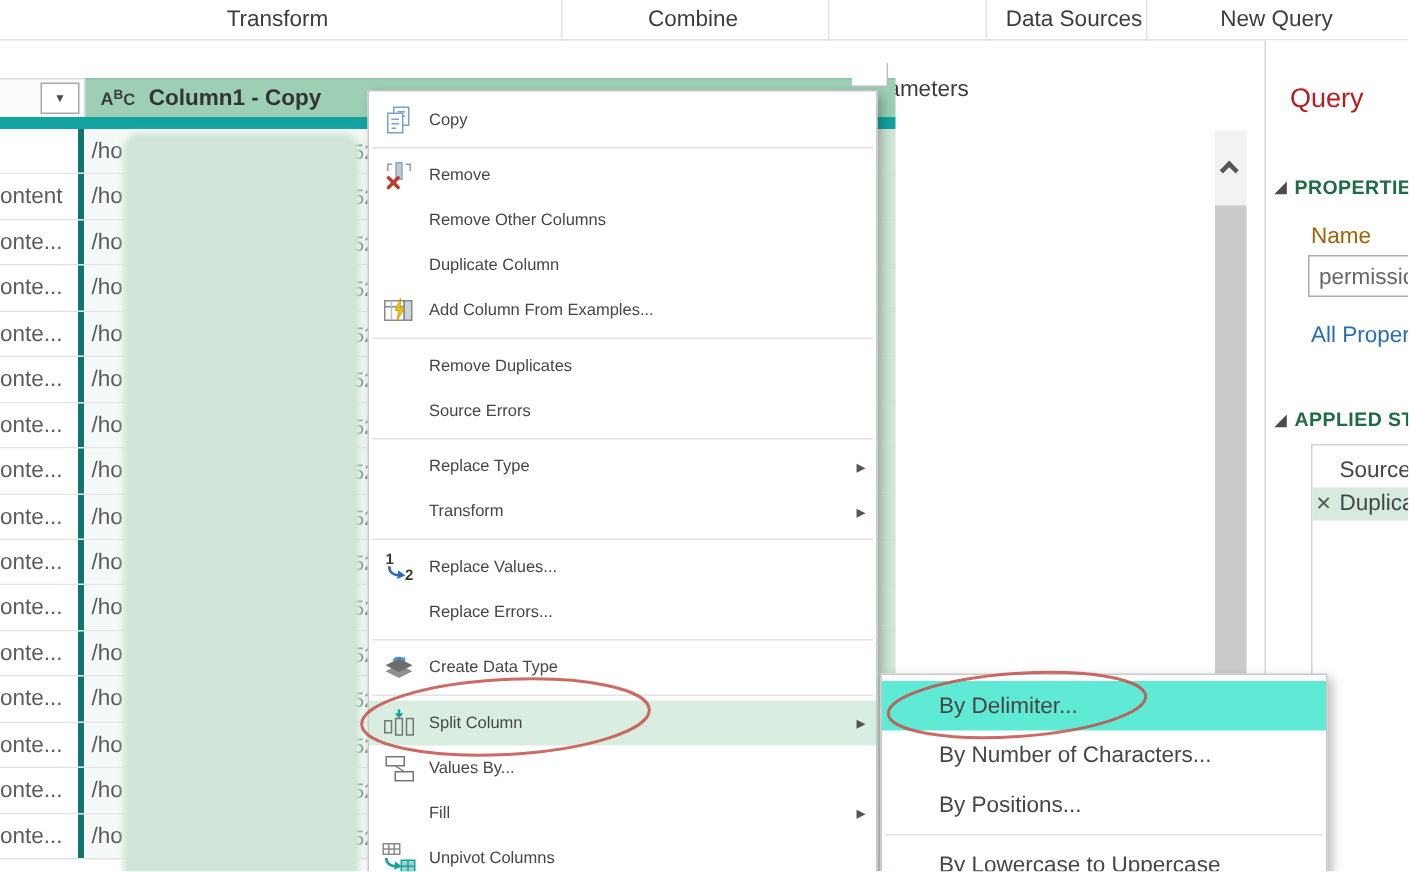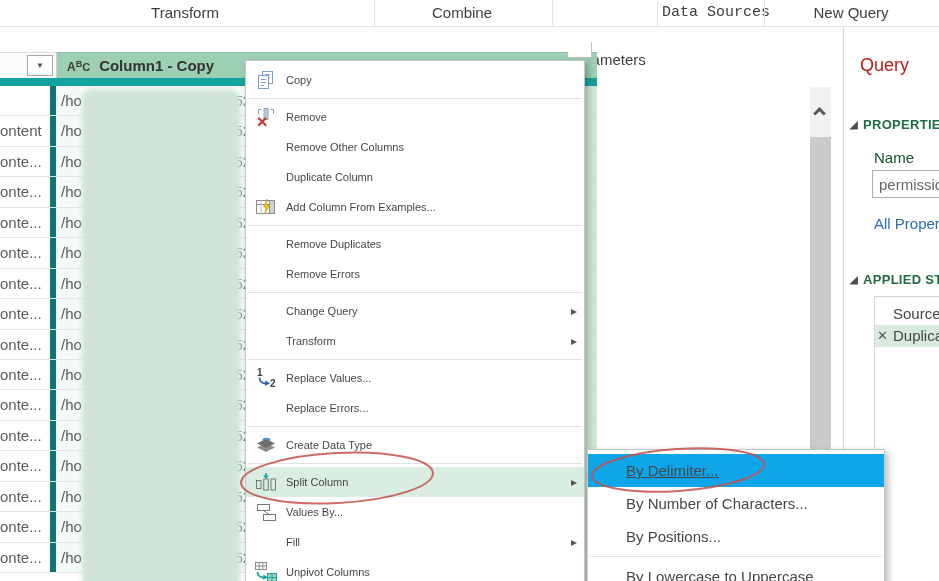--- a/index.html
+++ b/index.html
@@ -22,21 +22,21 @@
   #col2-header{position:absolute;left:57px;top:52px;width:540px;height:26px;background:#9ccfb4;
                border-top:1px solid #8fc2a8;display:flex;align-items:center;}
   #abc{margin-left:10px;color:#3c3c3c;white-space:nowrap;}
   #abc .a{font-size:12px;font-weight:bold;}
   #abc .b{font-size:9px;font-weight:bold;vertical-align:4px;}
   #abc .c{font-size:11px;font-weight:bold;}
   #col2-title{margin-left:9px;font-size:15px;font-weight:bold;color:#333;}
   #teal-bar{position:absolute;left:0;top:78px;width:597px;height:8px;background:#13a3a0;}
   #rows{position:absolute;left:0;top:86px;width:597px;height:495px;}
   .trow{position:relative;height:30.45px;border-bottom:1px solid #e3e3e3;}
-  .c1{position:absolute;left:0;top:0;width:56px;height:100%;border-right:6px solid #0f766e;
+  .c1{position:absolute;left:0;top:0;width:56px;height:100%;border-right:4px solid #0f766e;
       font-size:15px;color:#5c5c5c;line-height:30px;overflow:hidden;white-space:nowrap;background:#fff;}
   .c2{position:absolute;left:57px;top:0;right:0;height:100%;font-size:15px;color:#5a5a5a;
       line-height:30px;padding-left:4px;background:#f4faf6;overflow:hidden;white-space:nowrap;}
   .suf{position:absolute;left:178px;top:0;font-size:14px;color:#6b8f7c;}
   #redaction{position:absolute;left:85px;top:92px;width:152px;height:489px;background:#d0e5d8;
              border-radius:8px 8px 0 0;box-shadow:0 0 4px 3px #d0e5d8;z-index:3;}
   #col-sliver{position:absolute;left:585px;top:86px;width:12px;height:495px;background:rgba(197,226,208,.8);z-index:3;}
   #notch{position:absolute;left:568px;top:42px;width:24px;height:16px;background:#fff;
          border-right:1px solid #bfbfbf;border-bottom:1px solid #bfbfbf;z-index:4;}
 
@@ -48,21 +48,21 @@
   #scroll-thumb{position:absolute;left:0;top:50px;width:21px;height:320px;background:#cbcbcb;cursor:pointer;}
 
   
   #divider{position:absolute;left:843px;top:27px;width:1px;height:554px;background:#d7d7d7;z-index:2;}
   #settings{position:absolute;left:844px;top:27px;width:95px;height:554px;background:#fff;z-index:2;overflow:hidden;}
   #q-title{position:absolute;left:16px;top:28px;font-size:18px;color:#b91c1c;white-space:nowrap;}
   .sec-head{position:absolute;left:6px;font-size:13px;font-weight:bold;color:#1f6b45;
             letter-spacing:.3px;white-space:nowrap;}
   .tri{display:inline-block;color:#4c4c4c;font-size:10px;margin-right:5px;vertical-align:1px;}
   #prop-head{top:90px;}
-  #name-label{position:absolute;left:30px;top:122px;font-size:15px;color:#14532d;}
+  #name-label{position:absolute;left:30px;top:122px;font-size:15px;color:#a16207;}
   #name-input{position:absolute;left:28px;top:143px;width:80px;height:28px;border:1px solid #ababab;
               font-family:"Liberation Sans",sans-serif;font-size:15px;color:#666;padding:0 6px;outline:none;}
   #all-props{position:absolute;left:30px;top:188px;font-size:15px;color:#2a6db5;white-space:nowrap;cursor:pointer;}
   #applied-head{top:245px;}
   #steps-box{position:absolute;left:30px;top:269px;width:80px;height:290px;border:1px solid #d2d2d2;background:#fff;}
   .step{position:relative;height:22px;font-size:15px;color:#454545;line-height:22px;white-space:nowrap;
         padding-left:18px;cursor:pointer;}
   .step.sel{background:#d7eade;}
   .xdel{position:absolute;left:2px;top:0;width:14px;color:#555;font-size:13px;cursor:pointer;}
   .step .slbl{display:inline;}
@@ -76,34 +76,34 @@
   .mi .ic{width:40px;display:flex;justify-content:center;align-items:center;flex:0 0 40px;}
   .mi .lbl{font-size:11px;color:#464646;white-space:nowrap;}
   .mi .arrow{position:absolute;right:7px;top:8px;color:#555;font-size:12px;}
   .msep{height:1px;background:#e2e2e2;margin:3px 2px;}
 
   
   #submenu{position:absolute;left:587px;top:449px;width:298px;height:140px;background:#fff;
            border:1px solid #c8c8c8;box-shadow:3px 3px 7px rgba(0,0,0,.28);z-index:12;padding-top:4px;}
   .smi{height:33px;display:flex;align-items:center;padding-left:38px;font-size:15px;color:#464646;
        white-space:nowrap;cursor:pointer;}
-  .smi.hl{background:#0ea5e9;text-decoration:underline;}
+  .smi.hl{background:#5eead4;}
 
   #annotations{position:absolute;left:0;top:0;width:939px;height:581px;z-index:20;pointer-events:none;}
 </style>
 </head>
 <body>
 
 <div id="app" data-interactable="false">
 
   <div id="ribbon" data-interactable="false">
       <div class="rlabel" data-interactable="false" style="left: 185px;">Transform</div>
       <div class="rlabel" data-interactable="false" style="left: 462px;">Combine</div>
       <div class="rlabel" data-interactable="false" style="left: 607px; margin-top: 47px;">Parameters</div>
-      <div class="rlabel" data-interactable="false" style="left: 716px; font-family: Liberation Mono, monospace;">Data Sources</div>
+      <div class="rlabel" data-interactable="false" style="left: 716px;">Data Sources</div>
       <div class="rlabel" data-interactable="false" style="left: 851px;">New Query</div>
       <div class="rsep" data-interactable="false" style="left: 374px;"></div>
       <div class="rsep" data-interactable="false" style="left: 552px;"></div>
       <div class="rsep" data-interactable="false" style="left: 657px;"></div>
       <div class="rsep" data-interactable="false" style="left: 764px;"></div>
     </div>
 
   <div id="table" data-interactable="false">
     <div id="col1-header" data-interactable="true">
       <div id="filter-btn" data-interactable="true">
@@ -255,26 +255,26 @@
           </div>
           <div class="lbl" data-interactable="false">Add Column From Examples...</div>
         </div>
         <div class="msep" data-interactable="false"></div>
         <div class="mi" data-interactable="true">
           <div class="ic" data-interactable="false"></div>
           <div class="lbl" data-interactable="false">Remove Duplicates</div>
         </div>
         <div class="mi" data-interactable="true">
           <div class="ic" data-interactable="false"></div>
-          <div class="lbl" data-interactable="false">Remove Errors</div>
-        </div>
-        <div class="msep" data-interactable="false"></div>
-        <div class="mi" data-interactable="true">
-          <div class="ic" data-interactable="false"></div>
-          <div class="lbl" data-interactable="false">Change Query</div>
+          <div class="lbl" data-interactable="false">Source Errors</div>
+        </div>
+        <div class="msep" data-interactable="false"></div>
+        <div class="mi" data-interactable="true">
+          <div class="ic" data-interactable="false"></div>
+          <div class="lbl" data-interactable="false">Replace Type</div>
           <div class="arrow" data-interactable="false">▸</div>
         </div>
         <div class="mi" data-interactable="true">
           <div class="ic" data-interactable="false"></div>
           <div class="lbl" data-interactable="false">Transform</div>
           <div class="arrow" data-interactable="false">▸</div>
         </div>
         <div class="msep" data-interactable="false"></div>
         <div class="mi" data-interactable="true">
           <div class="ic" data-interactable="false">

